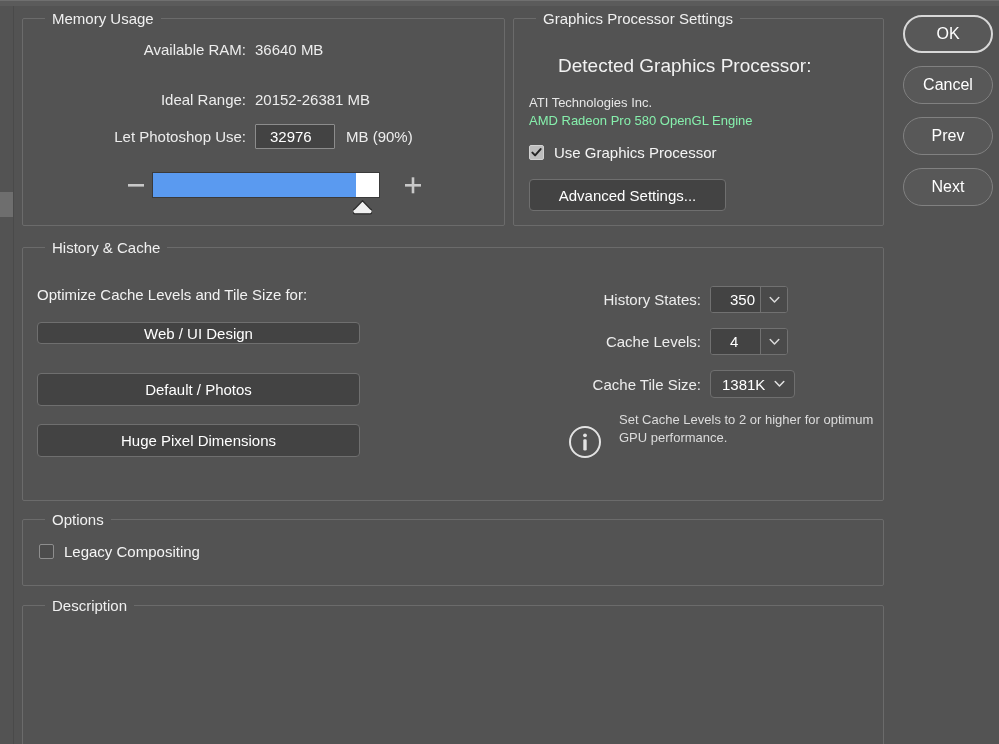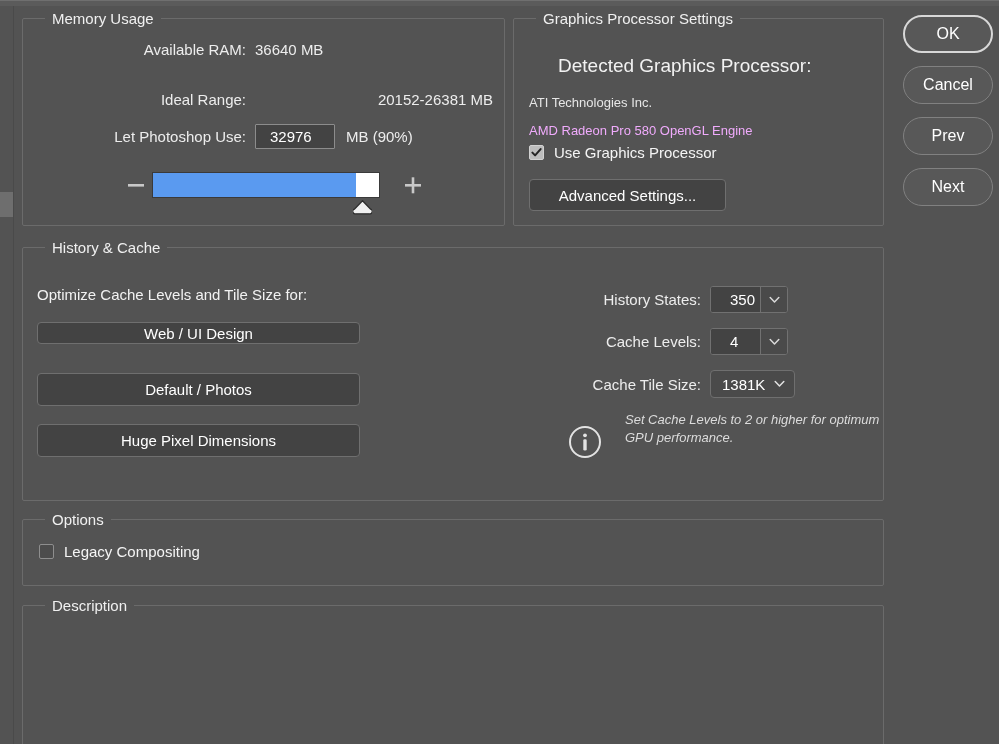--- a/index.html
+++ b/index.html
@@ -100,21 +100,21 @@
   .lbl-right {
     text-align: right;
     color: #ededed;
   }
   .val {
     color: #ededed;
   }
 
   
   #mem-ram    { left: 0;  top: 22px; width: 470px; }
-  #mem-ideal  { left: 0;  top: 72px; width: 470px; justify-content: space-between; }
+  #mem-ideal  { left: 0;  top: 72px; width: 470px; }
   #mem-use    { left: 0;  top: 105px; width: 470px; }
 
   #mem-ram .lbl-right,
   #mem-ideal .lbl-right,
   #mem-use .lbl-right { width: 232px; padding-right: 9px; }
 
   #ps-use-input {
     width: 80px;
     height: 25px;
     background: #434343;
@@ -162,21 +162,21 @@
   #slider-thumb {
     position: absolute;
     left: 330px;
     top: 33px;
     width: 19px; height: 15px;
   }
 
   
   #gp-detected-label { position: absolute; left: 15px; top: 36px; font-size: 19px; margin-left: 29px; }
   #gp-vendor { position: absolute; left: 15px; top: 76px; font-size: 13px; color: #e6e6e6; }
-  #gp-device { position: absolute; left: 15px; top: 104px; font-size: 13px; color: #f0abfc; }
+  #gp-device { position: absolute; left: 15px; top: 94px; font-size: 13px; color: #86efac; }
   #gp-checkrow { position: absolute; left: 15px; top: 125px; display: flex; align-items: center; }
   #gp-adv-btn {
     position: absolute;
     left: 15px; top: 160px;
     width: 197px; height: 32px;
   }
 
   
   .cb {
     width: 15px; height: 15px;
@@ -274,26 +274,25 @@
   
   #hc-note {
     position: absolute;
     left: 545px;
     top: 163px;
     display: flex;
     align-items: flex-start;
   }
   #hc-info-icon { margin-top: 14px; flex: 0 0 auto; }
   #hc-note-text {
-    margin-left: 23px;
+    margin-left: 17px;
     font-size: 13px;
     color: #dcdcdc;
     line-height: 18px;
     width: 260px;
-    font-style: italic;
   }
 
   
   #opt-legacy {
     position: absolute;
     left: 16px; top: 23px;
     display: flex;
     align-items: center;
   }
 

